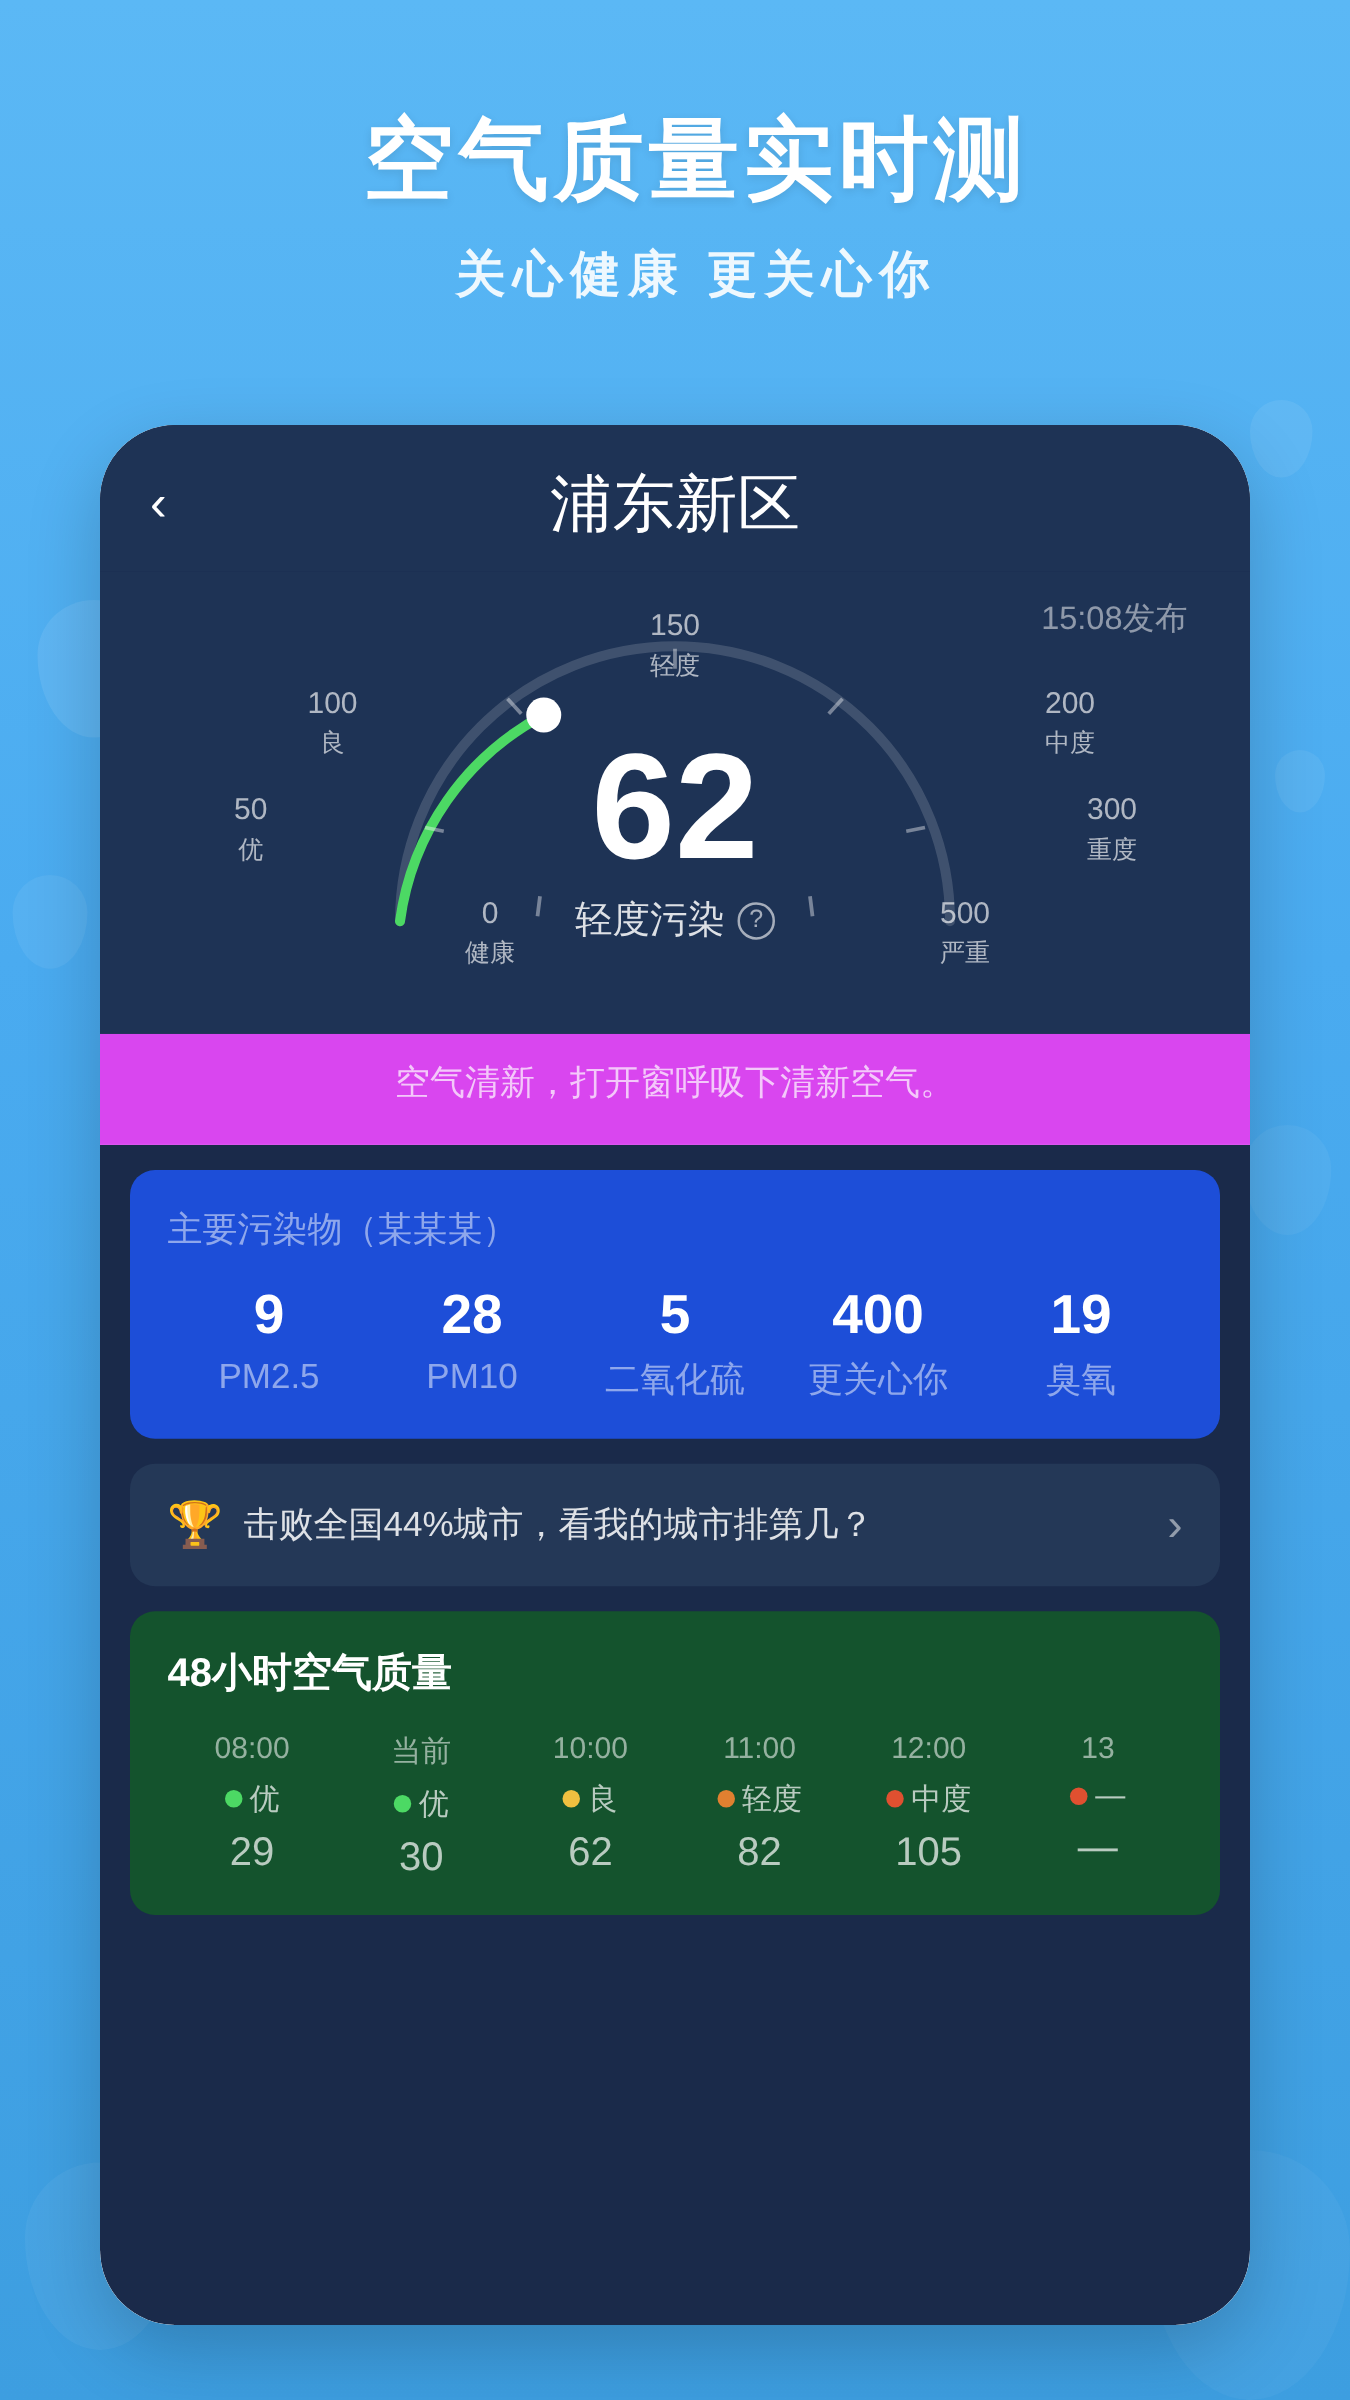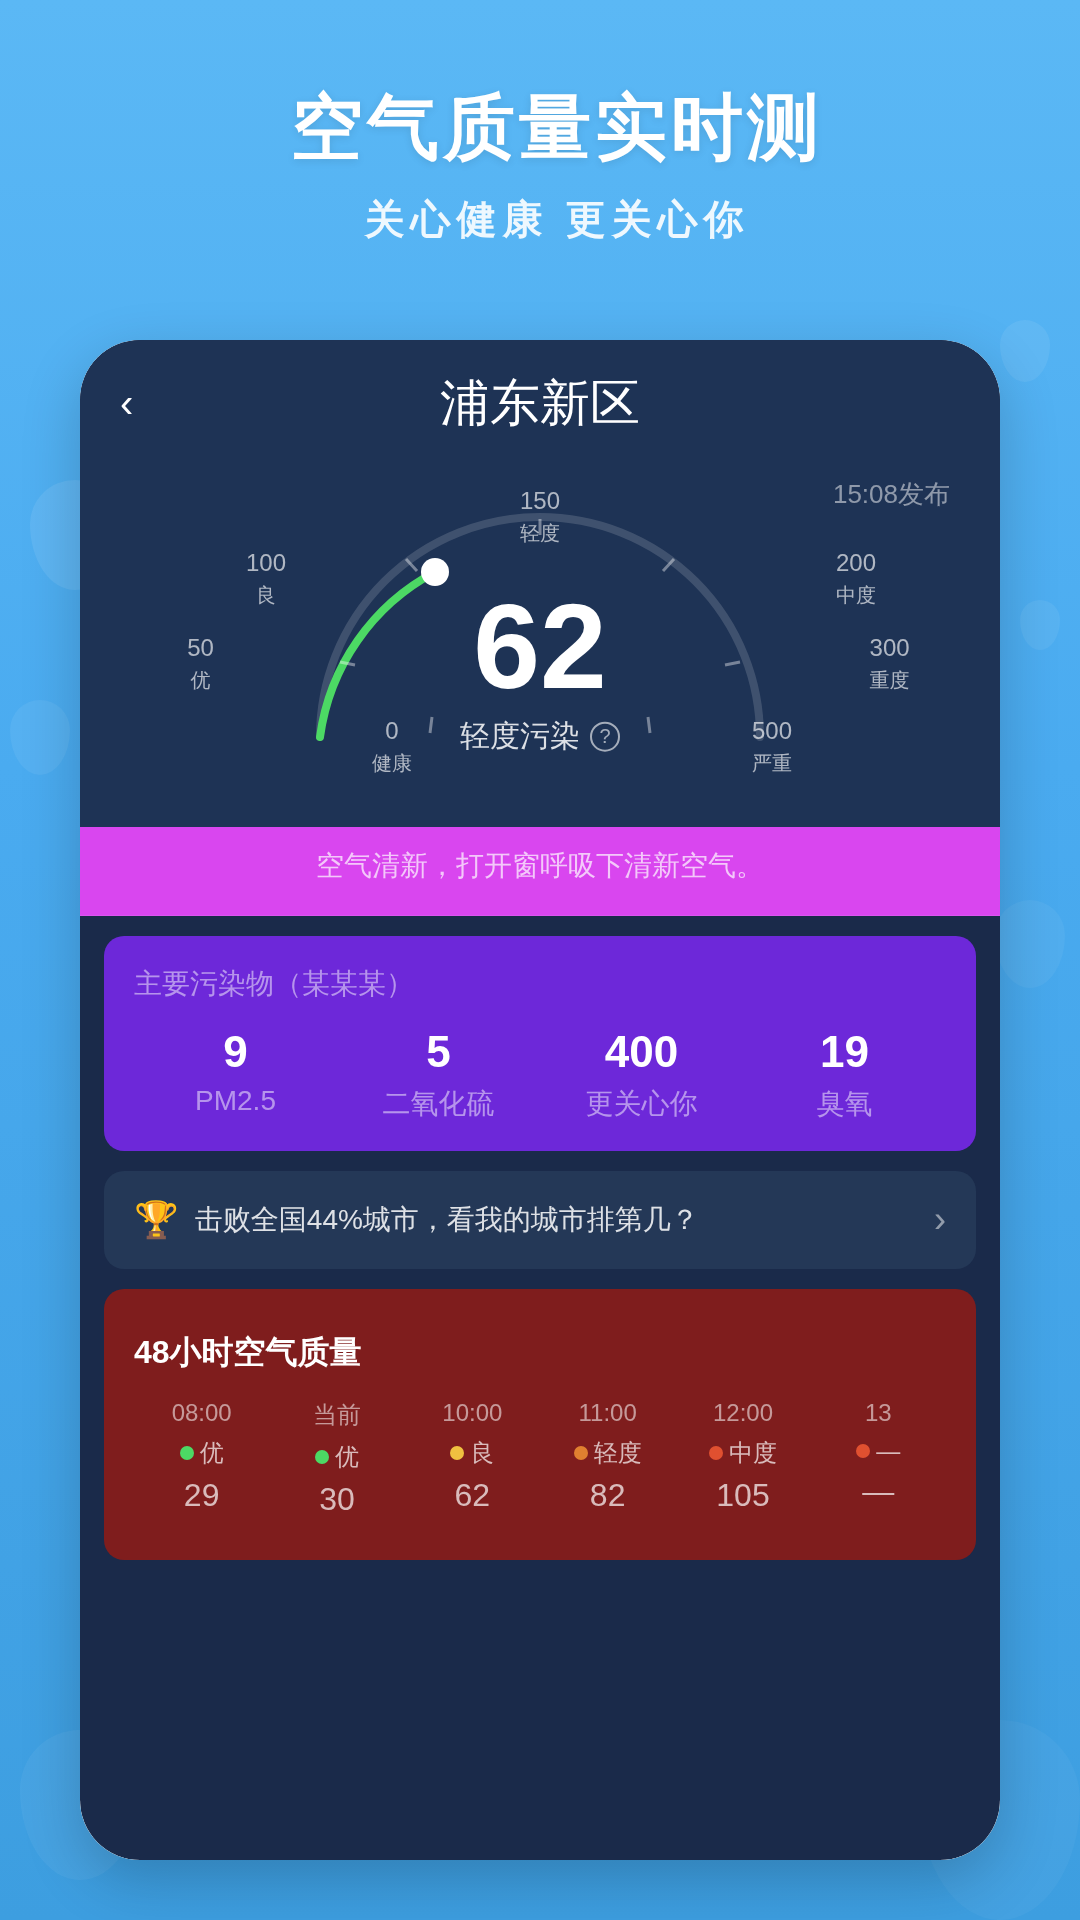--- a/index.html
+++ b/index.html
@@ -181,21 +181,21 @@
       padding: 20px 60px 30px;
       text-align: center;
       color: rgba(255,255,255,0.7);
       font-size: 28px;
       border-bottom: 1px solid rgba(255,255,255,0.08);
       flex-shrink: 0;
     }
 
     
     .card {
-      background: #6d28d9;
+      background: #1d4ed8;
       margin: 20px 24px;
       border-radius: 20px;
       padding: 28px 30px;
       flex-shrink: 0;
     }
     .card-title {
       font-size: 32px;
       color: #fff;
       font-weight: 600;
       margin-bottom: 24px;
@@ -247,24 +247,24 @@
       font-size: 28px;
       color: rgba(255,255,255,0.85);
     }
     .trophy-arrow {
       font-size: 36px;
       color: rgba(255,255,255,0.5);
     }
 
     
     .hours-card {
-      background: #7f1d1d;
+      background: #14532d;
       margin: 0 24px 20px;
       border-radius: 20px;
-      padding: 42px 30px;
+      padding: 28px 30px;
       flex-shrink: 0;
     }
     .hours-title {
       font-size: 32px;
       color: #fff;
       font-weight: 600;
       margin-bottom: 24px;
     }
     .hours-timeline {
       display: flex;
@@ -382,20 +382,24 @@
       <div class="card">
         <div class="card-title">
           <span>主要污染物</span><span>（某某某）</span>
         </div>
         <div class="pollutants-grid" id="pollutants-grid">
         <div class="pollutant-item">
     <div class="pollutant-value">9</div>
     <div class="pollutant-name">PM2.5</div>
   </div>
             <div class="pollutant-item">
+    <div class="pollutant-value">28</div>
+    <div class="pollutant-name">PM10</div>
+  </div>
+            <div class="pollutant-item">
     <div class="pollutant-value">5</div>
     <div class="pollutant-name">二氧化硫</div>
   </div>
             <div class="pollutant-item">
     <div class="pollutant-value">400</div>
     <div class="pollutant-name">更关心你</div>
   </div>
             <div class="pollutant-item">
     <div class="pollutant-value">19</div>
     <div class="pollutant-name">臭氧</div>

